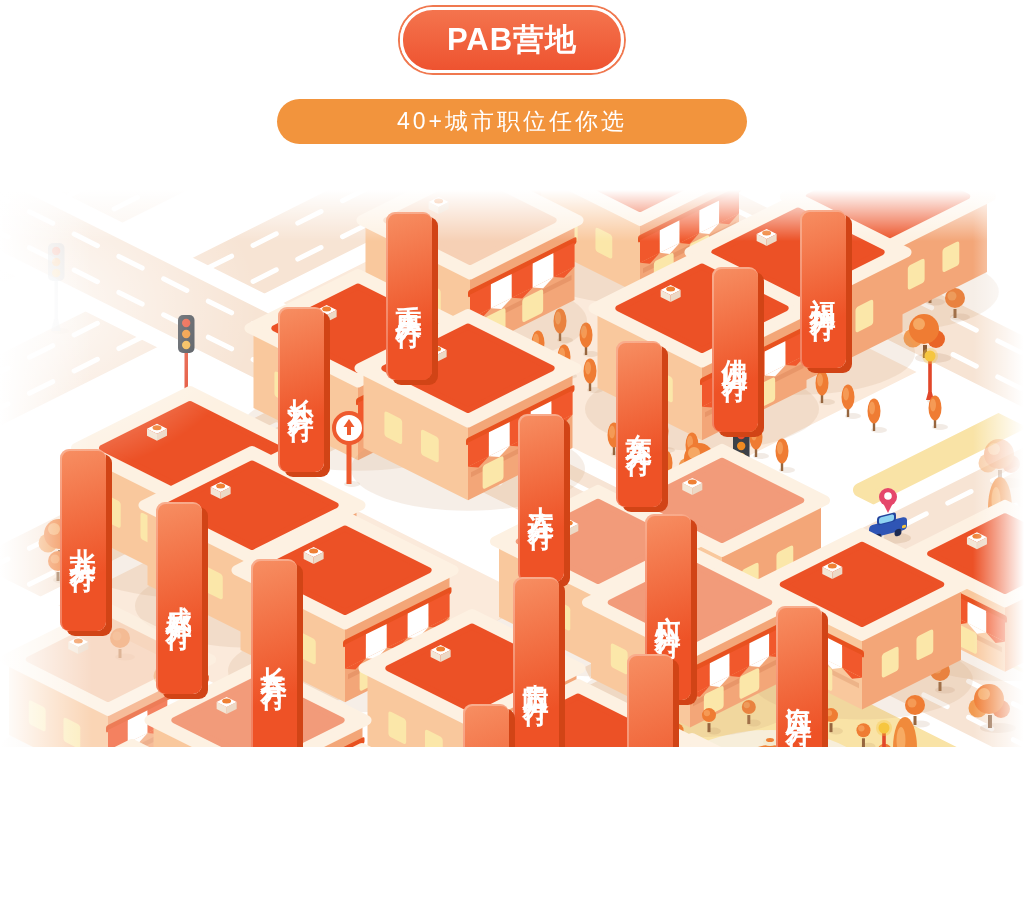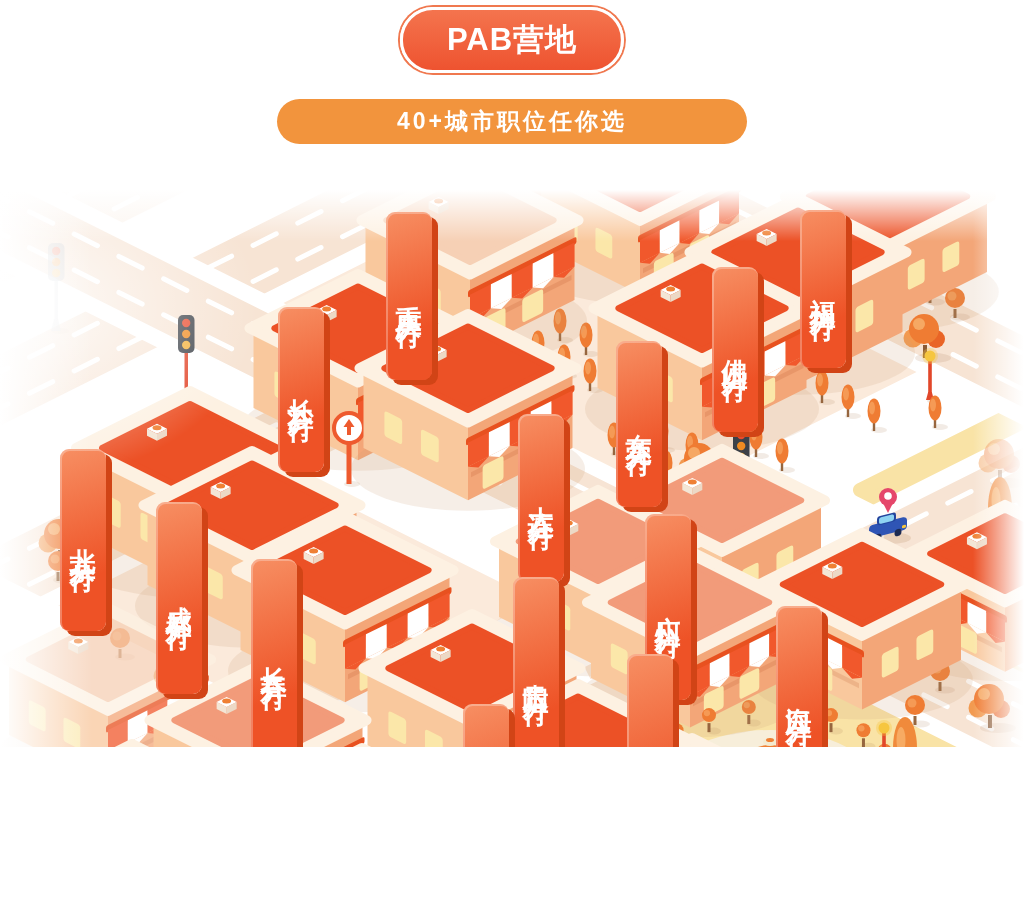--- a/index.html
+++ b/index.html
@@ -5,21 +5,21 @@
   html,body{margin:0;padding:0;background:#fff;}
   body{font-family:"Liberation Sans","DejaVu Sans",sans-serif;}
   .page{position:relative;width:1024px;height:747px;background:#fff;overflow:hidden;}
   
   .title-pill{position:absolute;top:7px;left:50%;transform:translateX(-50%);
     background:linear-gradient(180deg,#f4744e,#ee5330);color:#fff;font-size:31px;font-weight:bold;
     padding:9px 44px;border-radius:40px;border:3px solid #fff;box-shadow:0 0 0 2px #f0784f;
     letter-spacing:1px;white-space:nowrap;}
   .subtitle-pill{position:absolute;top:99px;left:50%;transform:translateX(-50%);
     width:470px;height:45px;background:#f2943d;border-radius:23px;color:#fff;font-size:23px;
-    font-weight:bold;display:flex;align-items:center;justify-content:center;letter-spacing:3px;}
+    font-weight:normal;display:flex;align-items:center;justify-content:center;letter-spacing:3px;}
   
   .scene{position:absolute;left:0;top:190px;width:1024px;height:731px;overflow:hidden;}
   .scene svg{position:absolute;left:0;top:0;}
   .fade{position:absolute;inset:0;pointer-events:none;z-index:5;background:
     linear-gradient(to bottom,#fff,rgba(255,255,255,0) 7%),
     linear-gradient(to right,#fff,rgba(255,255,255,0) 9%),
     linear-gradient(to left,#fff,rgba(255,255,255,0) 5%),
     radial-gradient(ellipse 340px 250px at 2% 16%, rgba(255,255,255,.9), rgba(255,255,255,0) 70%);}
   #signs{position:absolute;inset:0;z-index:10;}
   .sign{position:absolute;width:46px;cursor:pointer;

